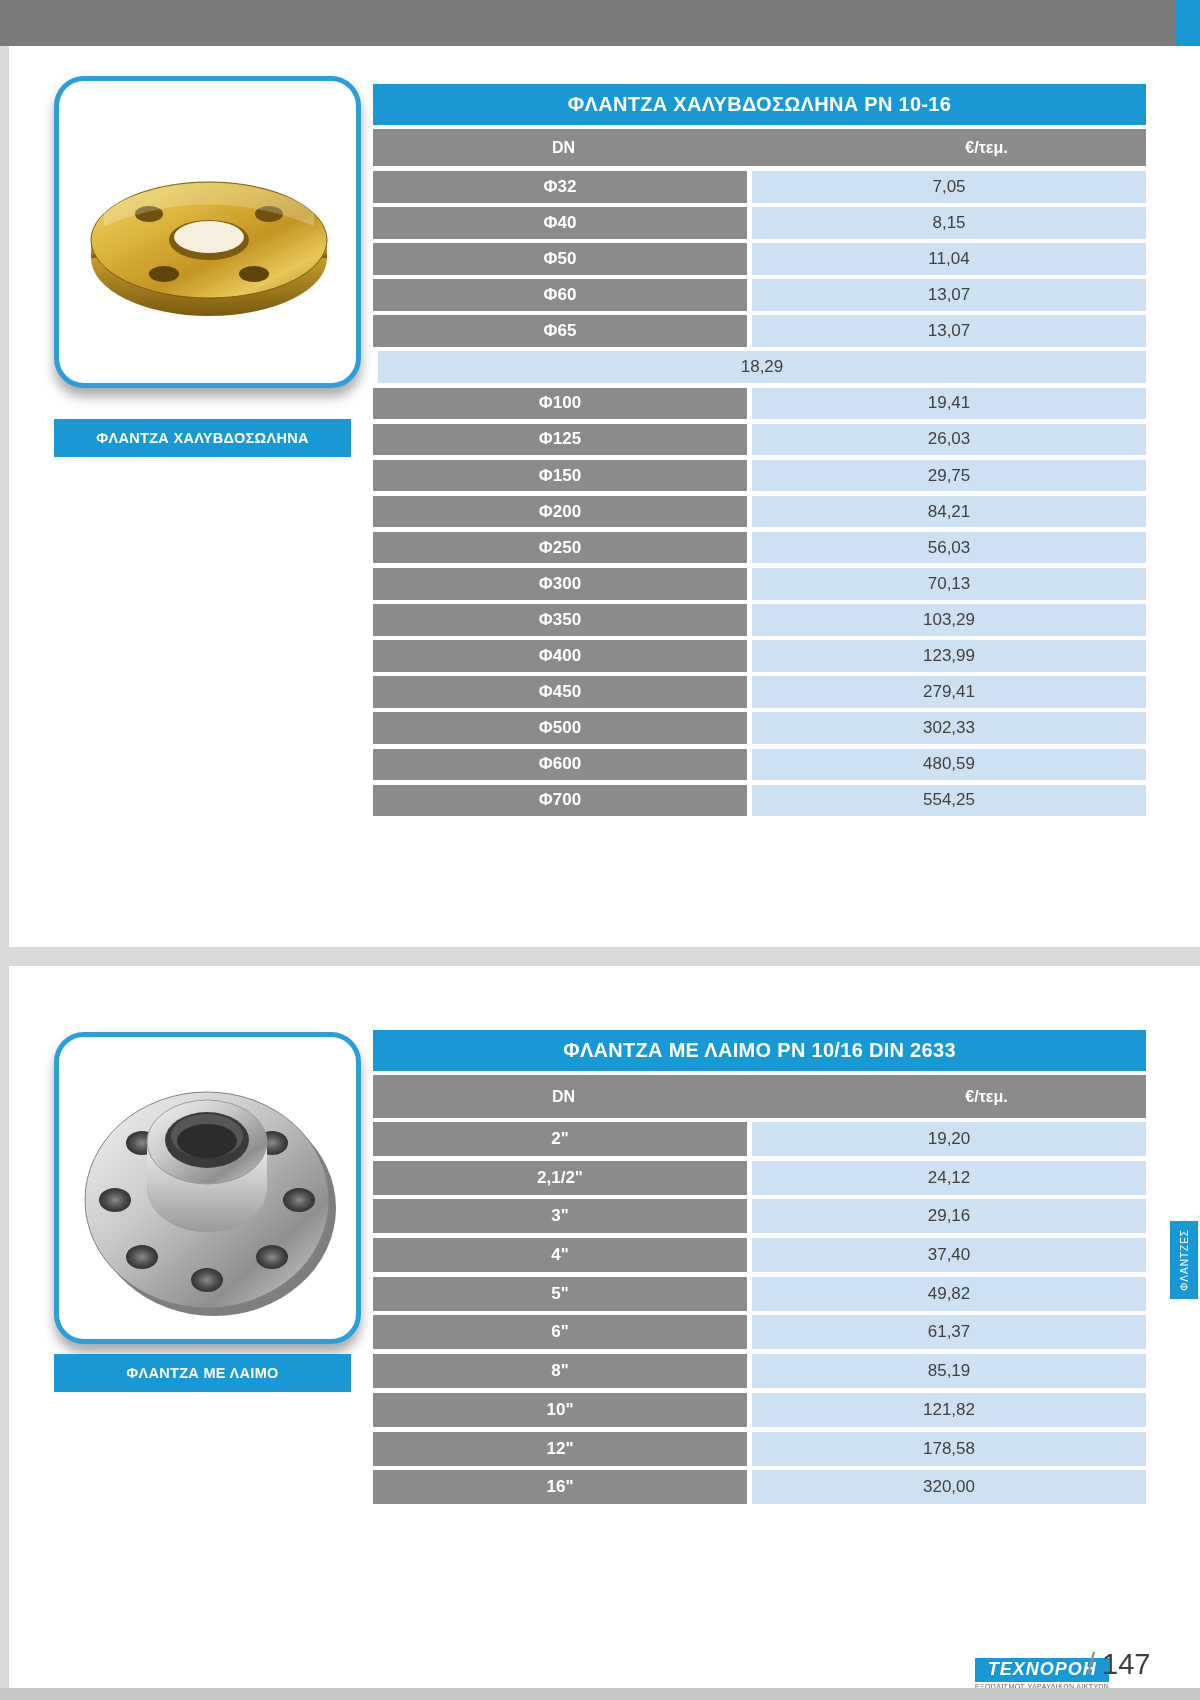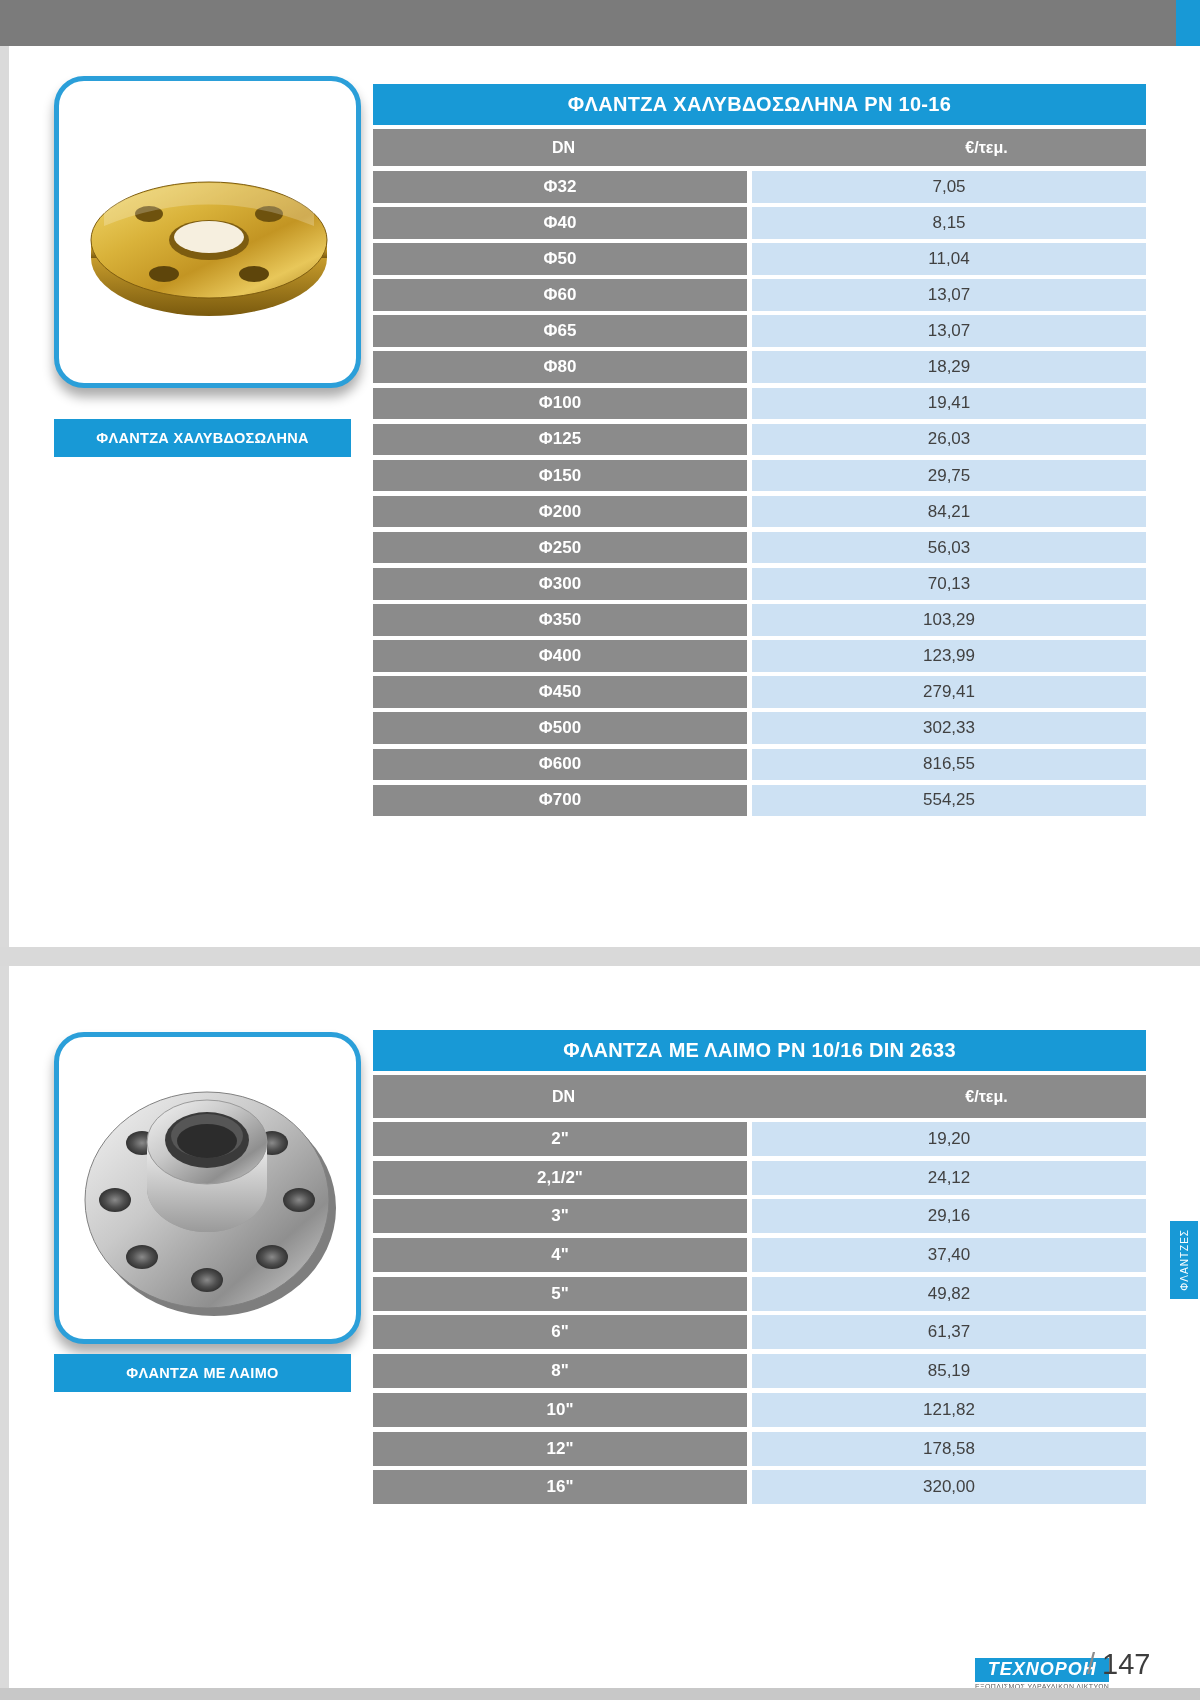--- a/index.html
+++ b/index.html
@@ -140,21 +140,20 @@
           <div class="cpr">13,07</div>
         </div>
 
         <div class="trow">
           <div class="cdn">Φ65</div>
           <div class="cgap"></div>
           <div class="cpr">13,07</div>
         </div>
 
         <div class="trow">
-          <div class="cdn">Φ80</div>
           <div class="cgap"></div>
           <div class="cpr">18,29</div>
         </div>
 
         <div class="trow">
           <div class="cdn">Φ100</div>
           <div class="cgap"></div>
           <div class="cpr">19,41</div>
         </div>
 
@@ -208,21 +207,21 @@
 
         <div class="trow">
           <div class="cdn">Φ500</div>
           <div class="cgap"></div>
           <div class="cpr">302,33</div>
         </div>
 
         <div class="trow">
           <div class="cdn">Φ600</div>
           <div class="cgap"></div>
-          <div class="cpr">816,55</div>
+          <div class="cpr">480,59</div>
         </div>
 
         <div class="trow">
           <div class="cdn">Φ700</div>
           <div class="cgap"></div>
           <div class="cpr">554,25</div>
         </div>
 
       </div>
   </div>

